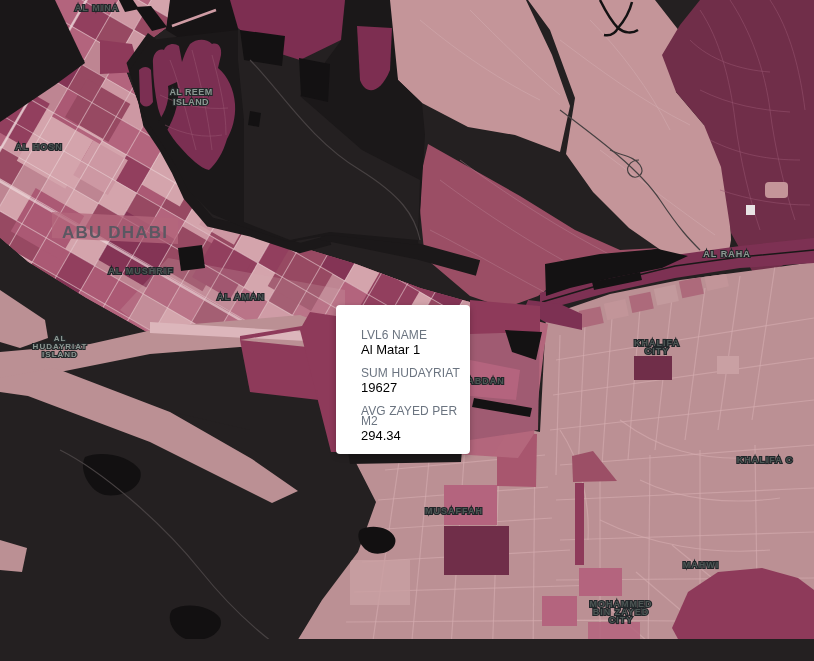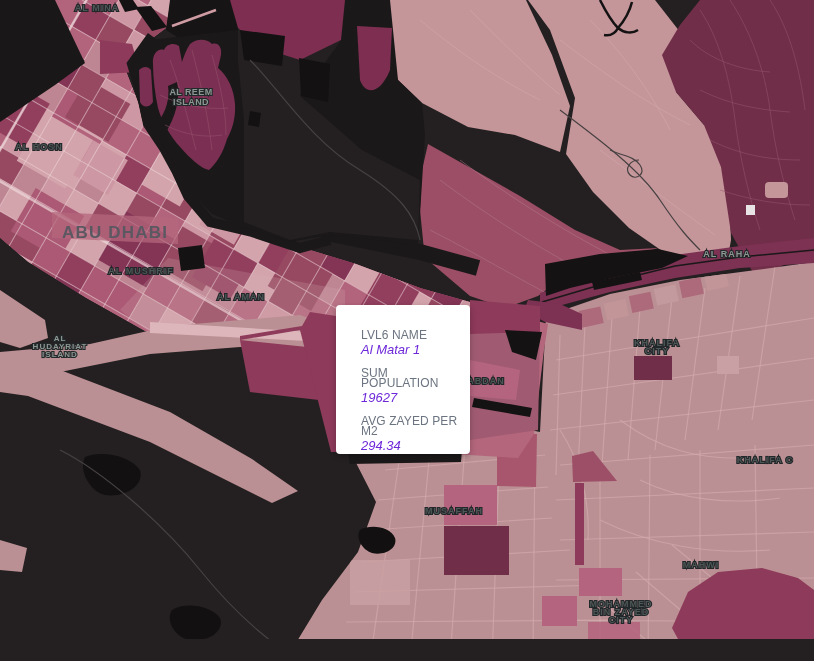--- a/index.html
+++ b/index.html
@@ -4,21 +4,21 @@
 <style>
   html,body{margin:0;padding:0;background:#242021;}
   #map{position:relative;width:814px;height:639px;overflow:hidden;font-family:"Liberation Sans", sans-serif;}
   svg{position:absolute;left:0;top:0;}
   .lbl{font-family:"Liberation Sans", sans-serif;font-weight:bold;letter-spacing:1px;}
   .ld{fill:#4d5755;stroke:#22272a;stroke-width:2.2px;paint-order:stroke;}
   .ll{fill:#8c9792;stroke:#23282a;stroke-width:2.2px;paint-order:stroke;}
   #tooltip{position:absolute;left:336px;top:305px;width:134px;height:149px;box-sizing:border-box;
     background:#ffffff;border-radius:4px;padding:25px 10px 0 25px;box-shadow:0 2px 6px rgba(0,0,0,.25);}
   #tooltip .k{font-size:12px;color:#6b7480;letter-spacing:.1px;margin:0 0 3px 0;line-height:10px;}
-  #tooltip .v{font-size:13px;color:#6d28d9;margin:0 0 12px 0;line-height:13px;font-style:italic;}
+  #tooltip .v{font-size:13px;color:#000000;margin:0 0 12px 0;line-height:13px;}
 </style>
 </head>
 <body>
 <div id="map">
 <svg width="814" height="661" viewBox="0 0 814 661">
   <defs>
     <clipPath id="islandClip">
       <polygon points="30,0 171,0 166,28 150,40 124,66 138,102 142,120 158,145 170,167 182,194 205,220 245,230 285,240 310,250 356,264 420,288 548,324 544,350 534,434 518,458 470,455 345,448 332,418 332,352 240,342 150,334 86,298 28,262 0,238 0,118 50,86 85,61 42,18"></polygon>
     </clipPath>
     <clipPath id="mainlandClip">
@@ -875,18 +875,18 @@
     <text class="ll" x="60" y="349">HUDAYRIAT</text>
     <text class="ll" x="60" y="357">ISLAND</text>
   </g>
 
   <text x="62" y="238" font-family="Liberation Sans, sans-serif" font-weight="bold" font-size="17px" letter-spacing="1.2" fill="#5b5862">ABU DHABI</text>
 </svg>
 
 <div id="tooltip">
   <p class="k">LVL6 NAME</p>
   <p class="v">Al Matar 1</p>
-  <p class="k">SUM POPULATION</p>
+  <p class="k">SUM HUDAYRIAT</p>
   <p class="v">19627</p>
   <p class="k">AVG ZAYED PER M2</p>
   <p class="v">294.34</p>
 </div>
 </div>
 
 </body></html>

